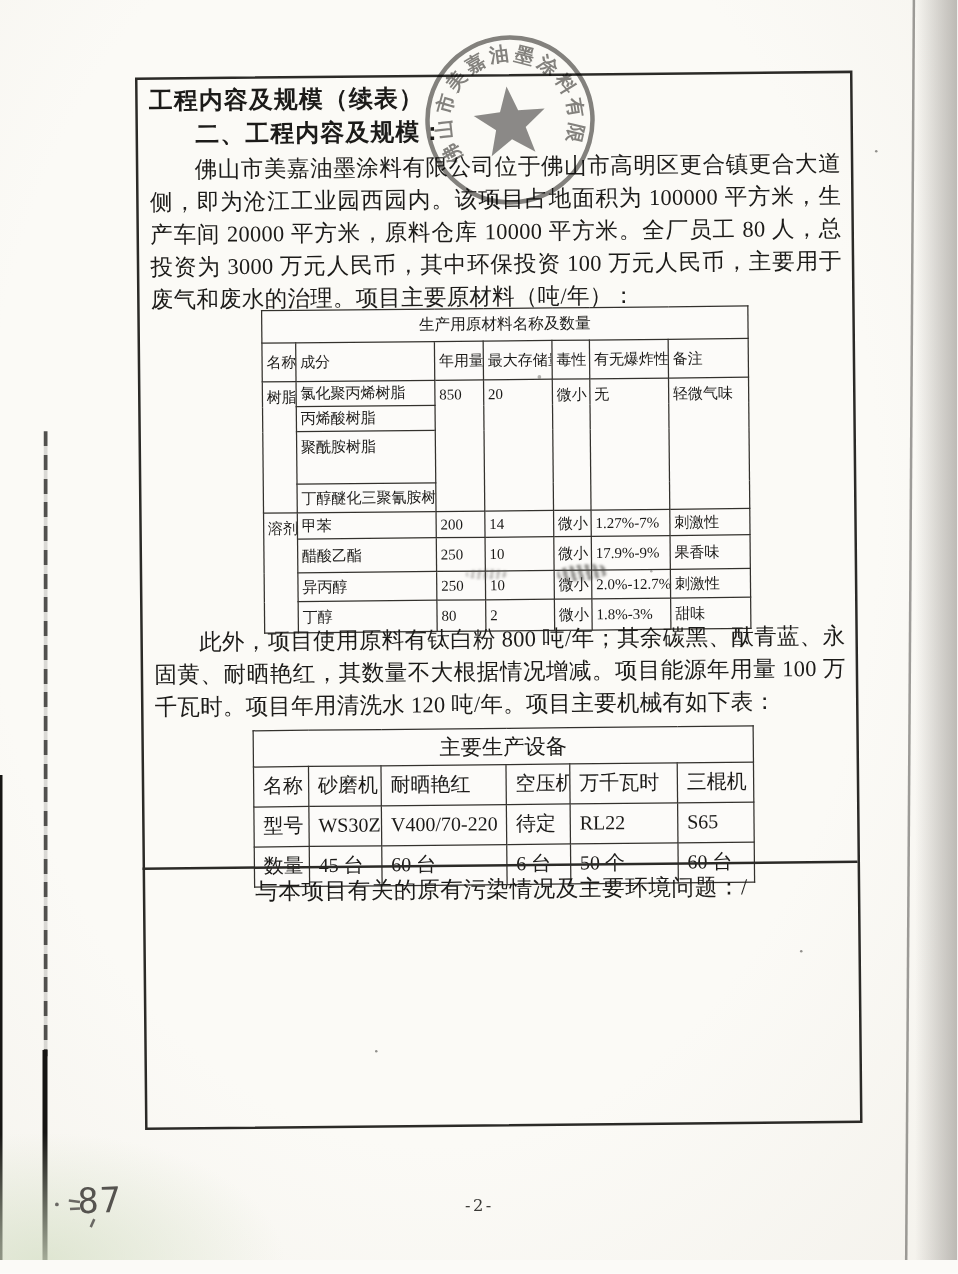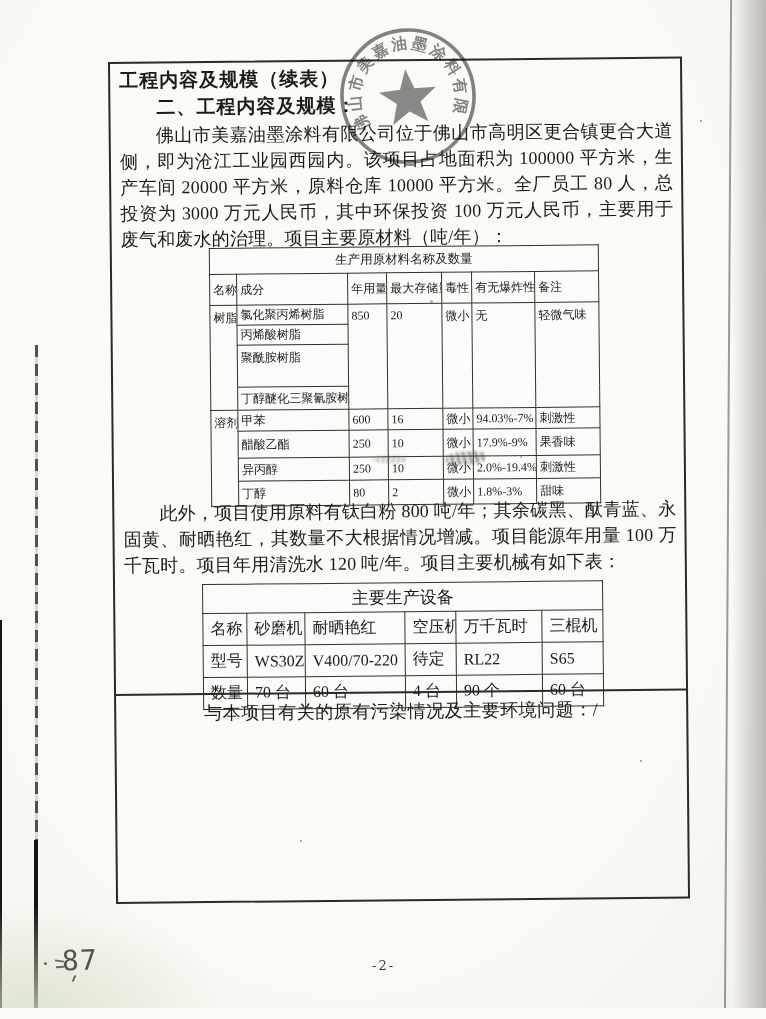--- a/index.html
+++ b/index.html
@@ -144,40 +144,40 @@
         </tr>
         <tr style="height:42px">
           <td class="vtop">聚酰胺树脂</td>
         </tr>
         <tr style="height:23px">
           <td>丁醇醚化三聚氰胺树脂</td>
         </tr>
         <tr style="height:21px">
           <td class="namecol vtop" rowspan="4">溶剂</td>
           <td>甲苯</td>
-          <td>600</td>
-          <td>16</td>
-          <td>微小</td>
-          <td>94.03%-7%</td>
+          <td>200</td>
+          <td>14</td>
+          <td>微小</td>
+          <td>1.27%-7%</td>
           <td>刺激性</td>
         </tr>
         <tr style="height:27px">
           <td>醋酸乙酯</td>
           <td>250</td>
           <td>10</td>
           <td>微小</td>
           <td>17.9%-9%</td>
           <td>果香味</td>
         </tr>
         <tr style="height:23px">
           <td>异丙醇</td>
           <td>250</td>
           <td>10</td>
           <td>微小</td>
-          <td>2.0%-19.4%</td>
+          <td>2.0%-12.7%</td>
           <td>刺激性</td>
         </tr>
         <tr style="height:25px">
           <td>丁醇</td>
           <td>80</td>
           <td>2</td>
           <td>微小</td>
           <td>1.8%-3%</td>
           <td>甜味</td>
         </tr>
@@ -213,24 +213,24 @@
         <tr>
           <td>型号</td>
           <td>WS30Z</td>
           <td>V400/70-220</td>
           <td>待定</td>
           <td>RL22</td>
           <td>S65</td>
         </tr>
         <tr>
           <td>数量</td>
-          <td>70 台</td>
+          <td>45 台</td>
           <td>60 台</td>
-          <td>4 台</td>
-          <td>90 个</td>
+          <td>6 台</td>
+          <td>50 个</td>
           <td>60 台</td>
         </tr>
       </tbody>
         </table>
 
       <div class="section-divider"></div>
       <div class="pollution-line">与本项目有关的原有污染情况及主要环境问题：/</div>
 
     </div>
   </div>

